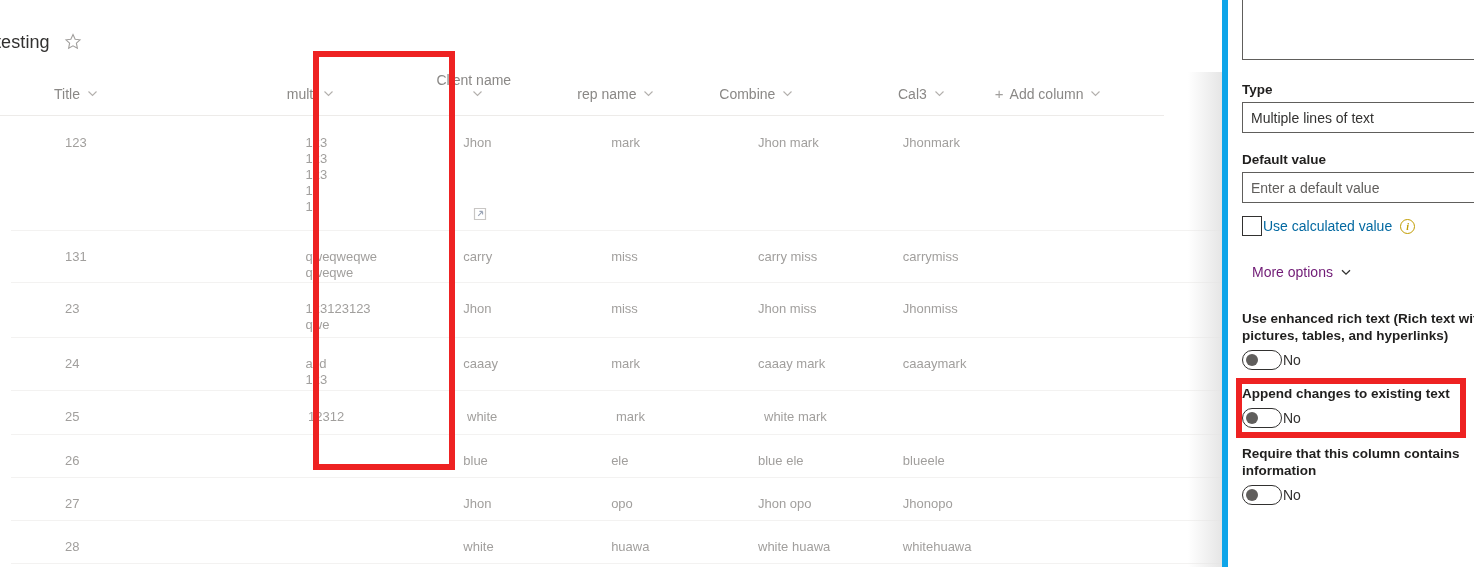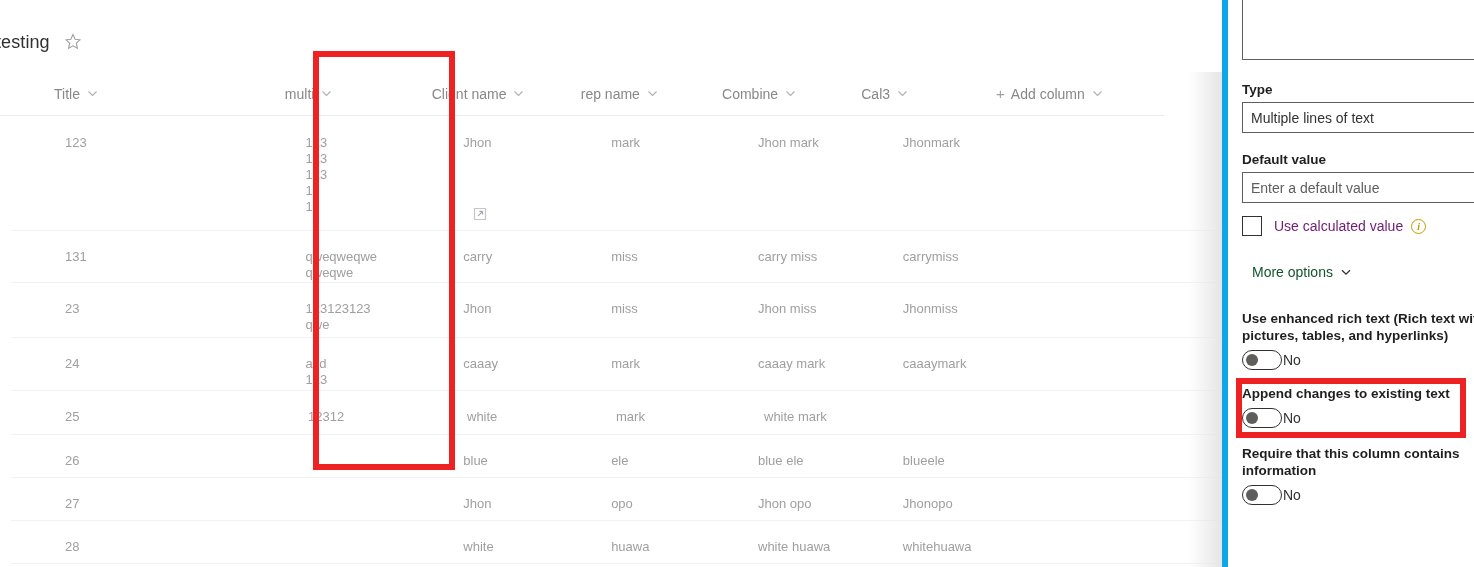--- a/index.html
+++ b/index.html
@@ -48,24 +48,24 @@
     display: flex; align-items: center;
     font-size: 14px; color: #8a8886;
     height: 44px; padding: 0 12px;
     white-space: nowrap;
   }
   .hcell .chev { margin-left: 7px; display:inline-flex; align-items:center; color:#b3b0ad; }
   .hcell .plus { margin-right: 6px; color:#a19f9d; font-size:15px; line-height:1; }
 
   .col-title   { width: 253px; justify-content: flex-start; padding-left: 54px; }
   .col-multi   { width: 150px; justify-content: center; }
-  .col-client  { width: 150px; justify-content: flex-start; padding-left: 53px; }
+  .col-client  { width: 150px; justify-content: flex-start; padding-left: 53px; flex-direction: column; }
   .col-rep     { width: 150px; justify-content: flex-start; padding-left: 52px; }
   .col-combine { width: 150px; justify-content: flex-start; padding-left: 50px; text-align: center; }
-  .col-cal3    { width: 150px; justify-content: flex-start; padding-left: 46px; }
+  .col-cal3    { width: 150px; justify-content: flex-end; padding-left: 46px; }
   .col-add     { width: 219px; justify-content: flex-start; padding-left: 38px; }
 
   
   .rows { position:absolute; left:0; top:117px; width:1222px;padding-left:11px; }
   .row {
     position: relative;
     display: flex;
     border-bottom: 1px solid #f3f2f1;
     background: #ffffff;
   }
@@ -130,32 +130,32 @@
 
   .lbl-type { position:absolute; left:14px; top:81px; }
   .box-type { position:absolute; left:14px; top:102px; }
   .lbl-def  { position:absolute; left:14px; top:151px; }
   .box-def  { position:absolute; left:14px; top:172px; }
 
   .check-row { position:absolute; left:14px; top:216px; display:flex; align-items:center; }
   .checkbox {
     width: 20px; height: 20px; border: 1px solid #323130; background:#fff;
   }
-  .check-label { margin-left: 12px; font-size: 14px; color: #701a75; }
+  .check-label { margin-left: 1px; font-size: 14px; color: #0369a1; }
   .info-icon {
     margin-left: 8px; width: 15px; height: 15px;
     border: 1px solid #c19c00; border-radius: 50%;
     color: #c19c00; font-size: 10px; line-height: 13px;
     text-align: center; font-style: italic; font-weight: 700;
     font-family: "Liberation Serif", serif;
   }
 
   .more-options {
     position:absolute; left:24px; top:264px;
-    font-size: 14px; color: #14532d;
+    font-size: 14px; color: #701a75;
     display:flex; align-items:center;
   }
   .more-options .chev { margin-left:7px; display:inline-flex; color:#323130; }
 
   .opt-block { position: absolute; left: 14px; }
   .opt-title {
     font-size: 13.5px; color: #201f1e; font-weight: 700;
     line-height: 17px; width: 250px;
   }
   .toggle-row { display: flex; align-items: center; margin-top: 6px; }

